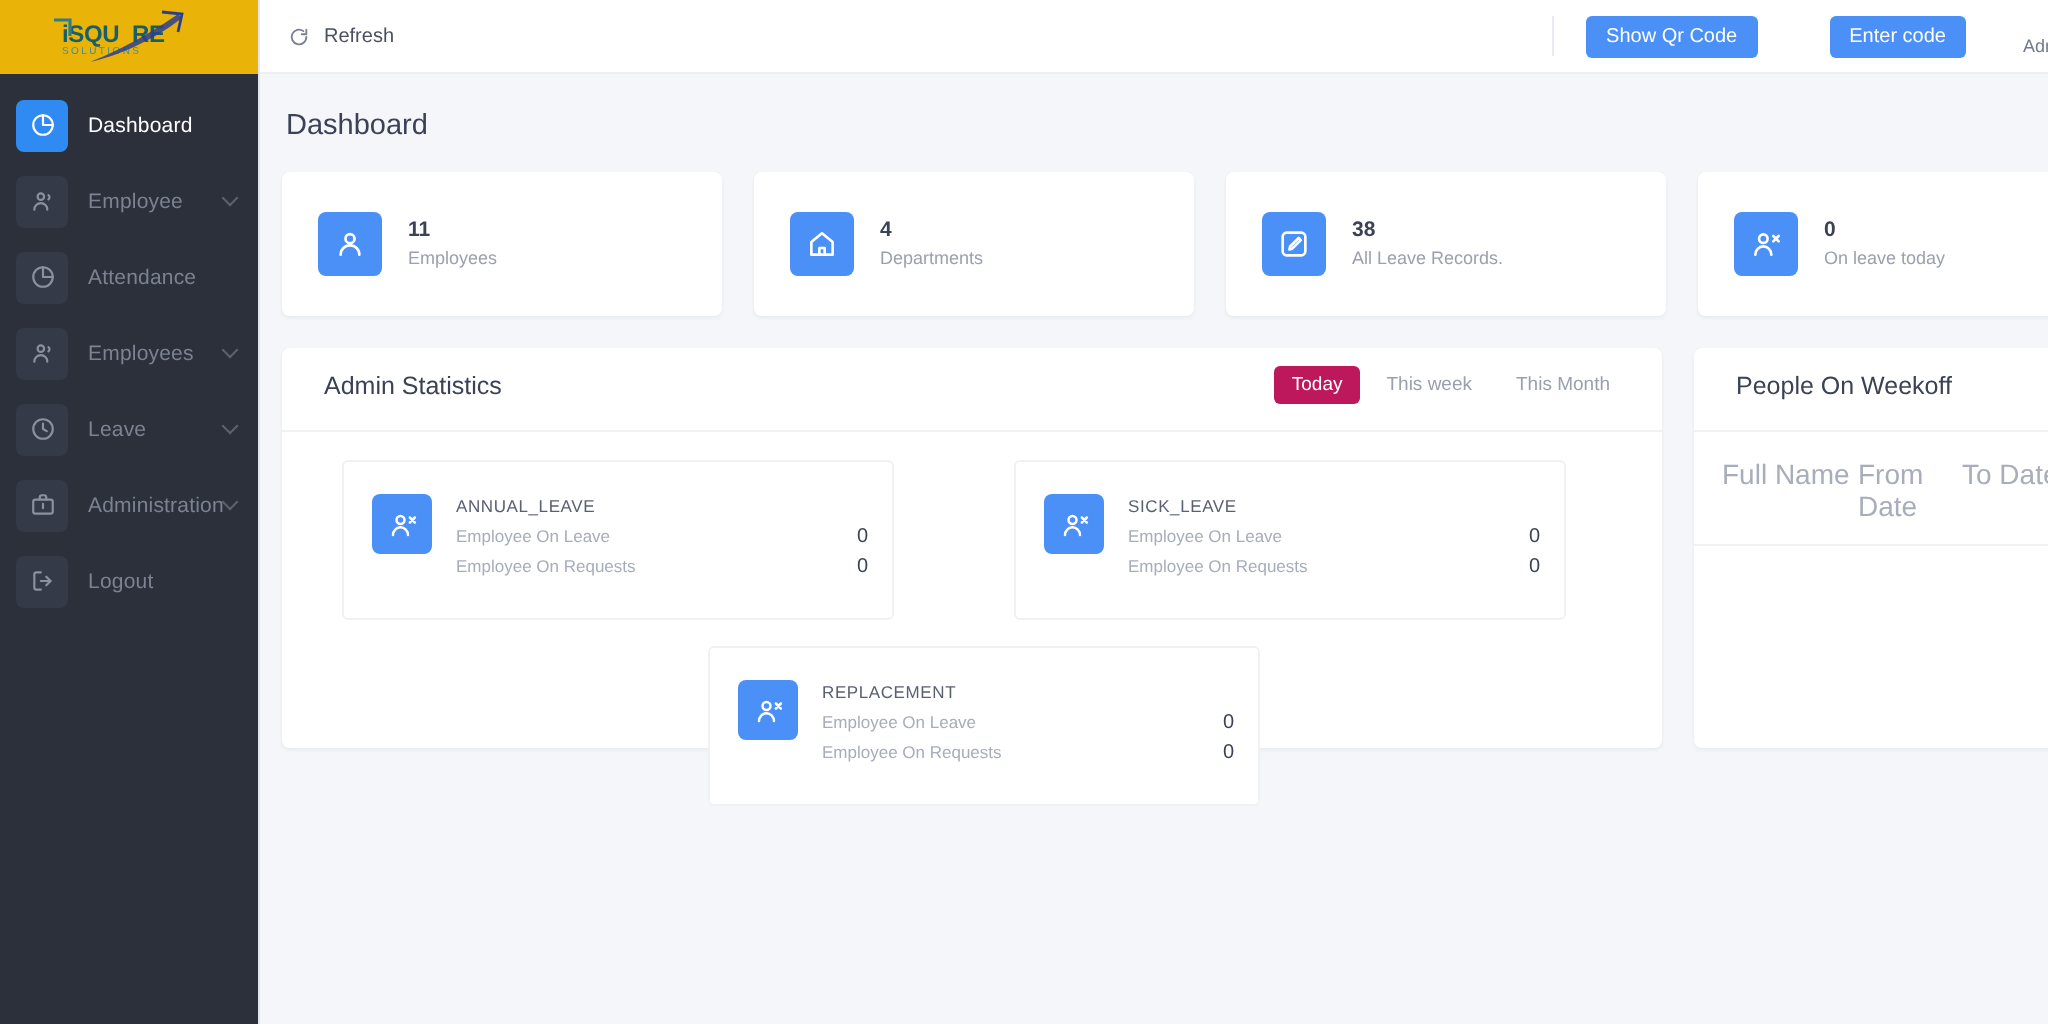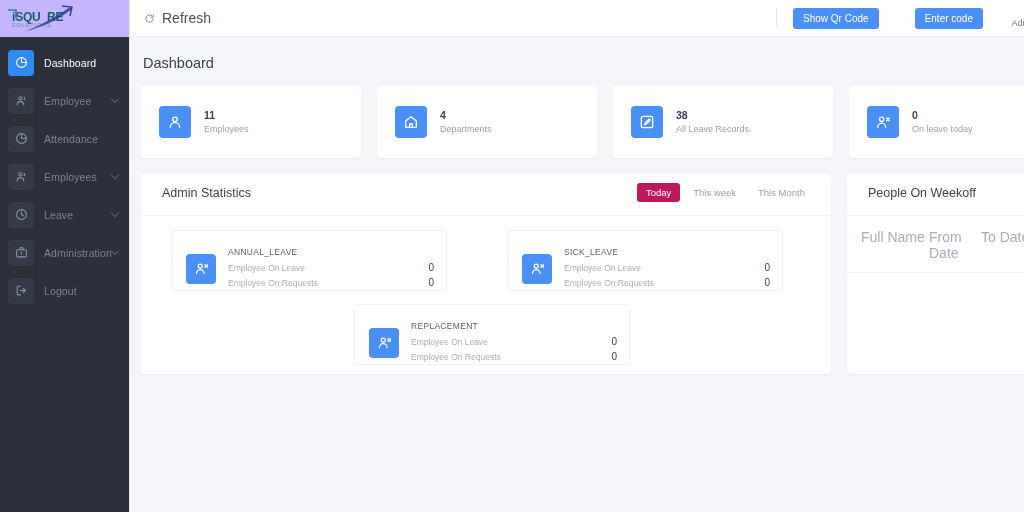--- a/index.html
+++ b/index.html
@@ -14,22 +14,22 @@
 
   
   .sidebar {
     width: 130px; height: 512px;
     background: #2b303b;
     display: flex; flex-direction: column;
     flex: 0 0 130px;
     border-right: 1px solid #e3e6ec;
   }
   .logo-box {
-    height: 37px; background: #c4b5fd;
-    display: flex; align-items: center; justify-content: flex-start;
+    height: 37px; background: #eab308;
+    display: flex; align-items: center; justify-content: center;
     overflow: hidden;
   }
   .logo-svg { display: block; }
   .nav { padding-top: 10px; }
   .nav-item {
     display: flex; align-items: center;
     height: 31px; margin-bottom: 7px;
     padding-left: 8px; position: relative;
     cursor: pointer;
   }
@@ -68,21 +68,21 @@
   .main { flex: 1 1 auto; height: 512px; position: relative; background: #f4f6f9; }
 
   .topbar {
     height: 37px; background: #ffffff;
     display: flex; align-items: center;
     border-bottom: 1px solid #edeff3;
     padding: 0 0 0 14px;
   }
   .refresh-btn {
     display: flex; align-items: center; gap: 7px;
-    font-size: 14px; color: #4a5061; cursor: pointer;
+    font-size: 10px; color: #4a5061; cursor: pointer;
   }
   .refresh-icon svg { display: block; }
   .topbar-spacer { flex: 1 1 auto; }
   .topbar-sep { width: 1px; height: 20px; background: #e7eaf0; margin-right: 16px; }
   .btn-blue {
     background: #4a90f7; color: #fff;
     font-size: 10px; border: none; border-radius: 3px;
     height: 21px; padding: 0 10px; cursor: pointer;
     white-space: nowrap; font-family: "Liberation Sans", sans-serif;
   }
@@ -139,23 +139,23 @@
   .seg-btn {
     font-size: 9.5px; color: #9aa0ad;
     padding: 4px 9px; border-radius: 3px;
     background: transparent; border: none; cursor: pointer;
     font-family: "Liberation Sans", sans-serif; white-space: nowrap;
   }
   .seg-btn.active { background: #be185d; color: #fff; }
 
   .leave-grid { padding: 14px 18px 0 30px; display: flex; flex-wrap: wrap; gap: 0 60px; }
   .leave-card {
-    width: 276px; flex: 0 0 276px; height: 61px;
+    width: 276px; flex: 0 0 276px; height: 80px;
     border: 1px solid #eff1f5; border-radius: 3px;
-    display: flex; align-items: center; padding: 16px 12px 0 14px;
+    display: flex; align-items: flex-start; padding: 16px 12px 0 14px;
     background: #fff;
   }
   .leave-card.third { margin: 13px auto 0; }
   .leave-icon {
     width: 30px; height: 30px; border-radius: 4px;
     background: #4a90f7; flex: 0 0 30px;
     display: flex; align-items: center; justify-content: center;
   }
   .leave-body { margin-left: 12px; flex: 1 1 auto; }
   .leave-name { font-size: 8.5px; color: #5a6073; letter-spacing: .3px; line-height: 1.6; }

